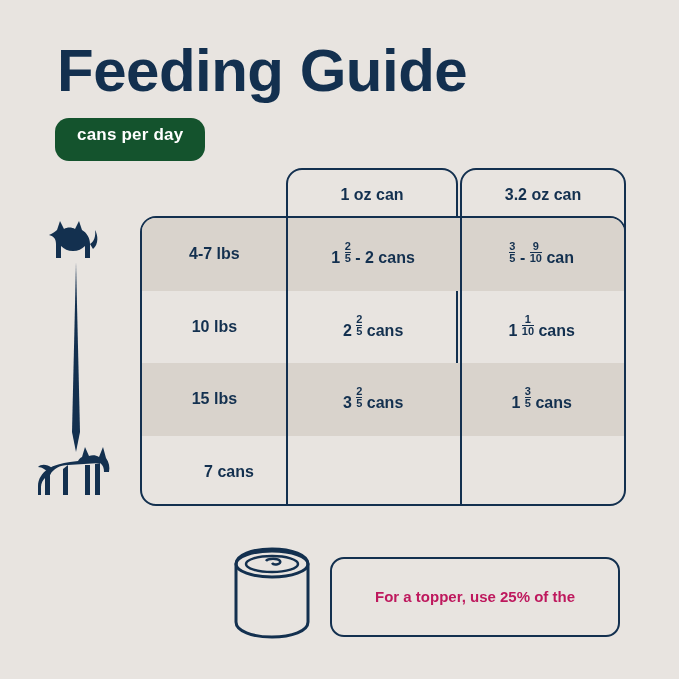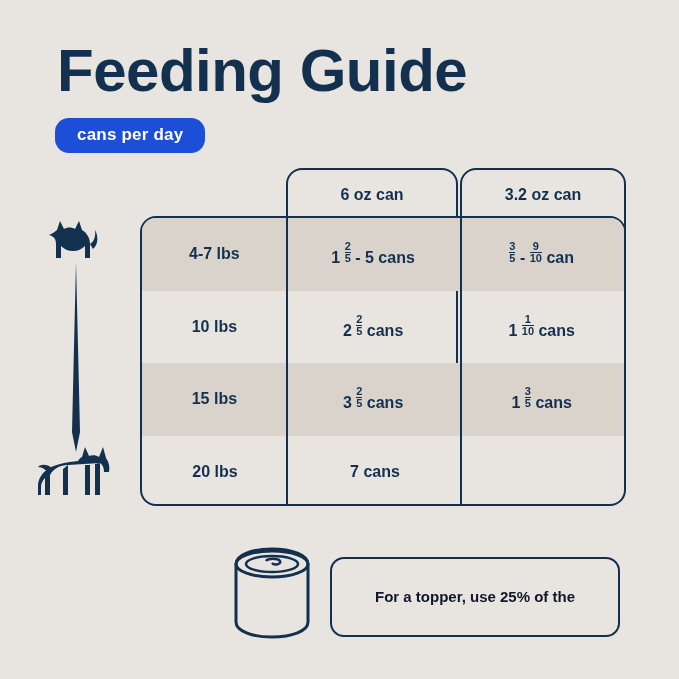--- a/index.html
+++ b/index.html
@@ -29,24 +29,24 @@
     font-size: 60px;
     font-weight: bold;
     letter-spacing: -0.5px;
     color: #13304f;
     line-height: 1.1;
   }
   .pill {
     position: absolute;
     left: 55px;
     top: 118px;
-    background: #1d4ed8;
+    background: #14532d;
     color: #ffffff;
     border-radius: 14px;
-    padding: 7px 22px 8px 22px;
+    padding: 7px 22px 16px 22px;
     font-size: 17px;
     font-weight: bold;
     letter-spacing: 0.2px;
   }
 
   
   .table-wrap {
     position: absolute;
     left: 140px;
     top: 168px;
@@ -163,21 +163,21 @@
     display: flex;
     align-items: center;
     justify-content: center;
     padding: 0 16px;
   }
   .note-text {
     font-size: 15px;
     font-weight: bold;
     line-height: 1.35;
     text-align: left;
-    color: #0f172a;
+    color: #be185d;
   }
   .can {
     position: absolute;
     left: 222px;
     top: 546px;
     width: 124px;
     height: 98px;
   }
 </style>
 </head>
@@ -201,37 +201,37 @@
     <path fill="#13304f" d="M44 14 L47 4 L51 13 C54 12 58 12 61 14 L65 4 L68 15 C71 19 72 24 71 29 L66 29 C66 25 65 22 62 20 L30 22 C22 22 15 26 12 32 L12 52 L7 52 L7 35 C5 37 3 40 3 44 L3 52 L0 52 L0 43 C0 36 4 30 10 26 C16 22 24 20 32 19 L40 18 C41 16 42 15 44 14 Z"></path>
     <path fill="#13304f" d="M12 32 C9 27 4 24 0 24 C3 21 9 21 14 25 Z"></path>
     <path fill="#13304f" d="M30 22 L30 52 L25 52 L25 26 Z"></path>
     <path fill="#13304f" d="M52 22 L52 52 L47 52 L47 22 Z"></path>
     <path fill="#13304f" d="M62 20 L62 52 L57 52 L57 21 Z"></path>
   </svg>
 
   <div class="table-wrap">
 
     <div class="col-head" id="colhead-3oz">
-      <div class="label">6 oz can</div>
+      <div class="label">1 oz can</div>
     </div>
     <div class="col-head" id="colhead-65oz">
       <div class="label">3.2 oz can</div>
     </div>
 
     <div class="body-box">
 
       <div class="row shaded">
         <div class="cell weight">4-7 lbs</div>
         <div class="cell c3">
           <span>1</span>
           <span class="frac">
             <span class="num">2</span>
             <span class="den">5</span>
           </span>
-          <span>- 5 cans</span>
+          <span>- 2 cans</span>
         </div>
         <div class="cell c65">
           <span class="frac">
             <span class="num">3</span>
             <span class="den">5</span>
           </span>
           <span>-</span>
           <span class="frac">
             <span class="num">9</span>
             <span class="den">10</span>
@@ -274,21 +274,20 @@
           <span>1</span>
           <span class="frac">
             <span class="num">3</span>
             <span class="den">5</span>
           </span>
           <span>cans</span>
         </div>
       </div>
 
       <div class="row">
-        <div class="cell weight">20 lbs</div>
         <div class="cell c3">7 cans</div>
       </div>
 
     </div>
 
     <div class="vline" id="vline-1"></div>
     <div class="vline" id="vline-2"></div>
   </div>
 
   <svg class="can" viewBox="0 0 124 98">

